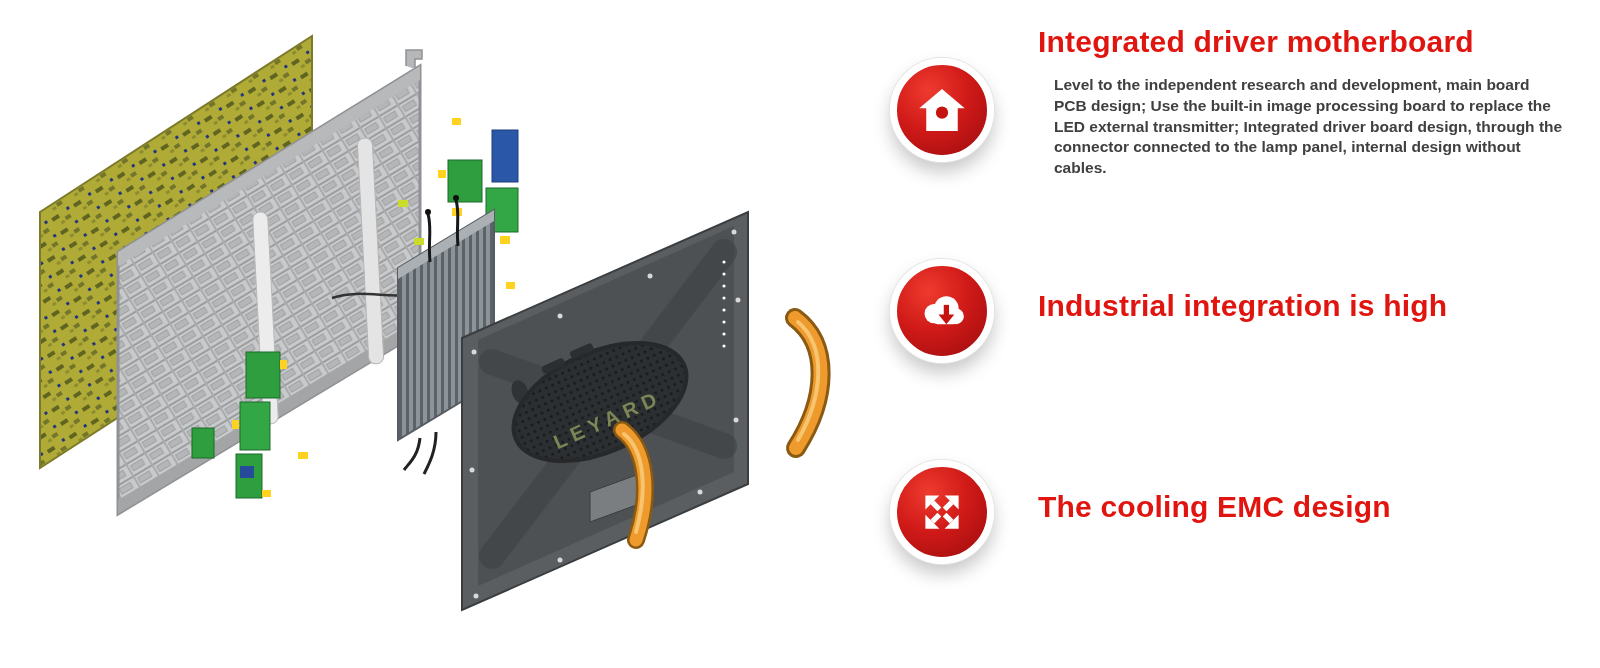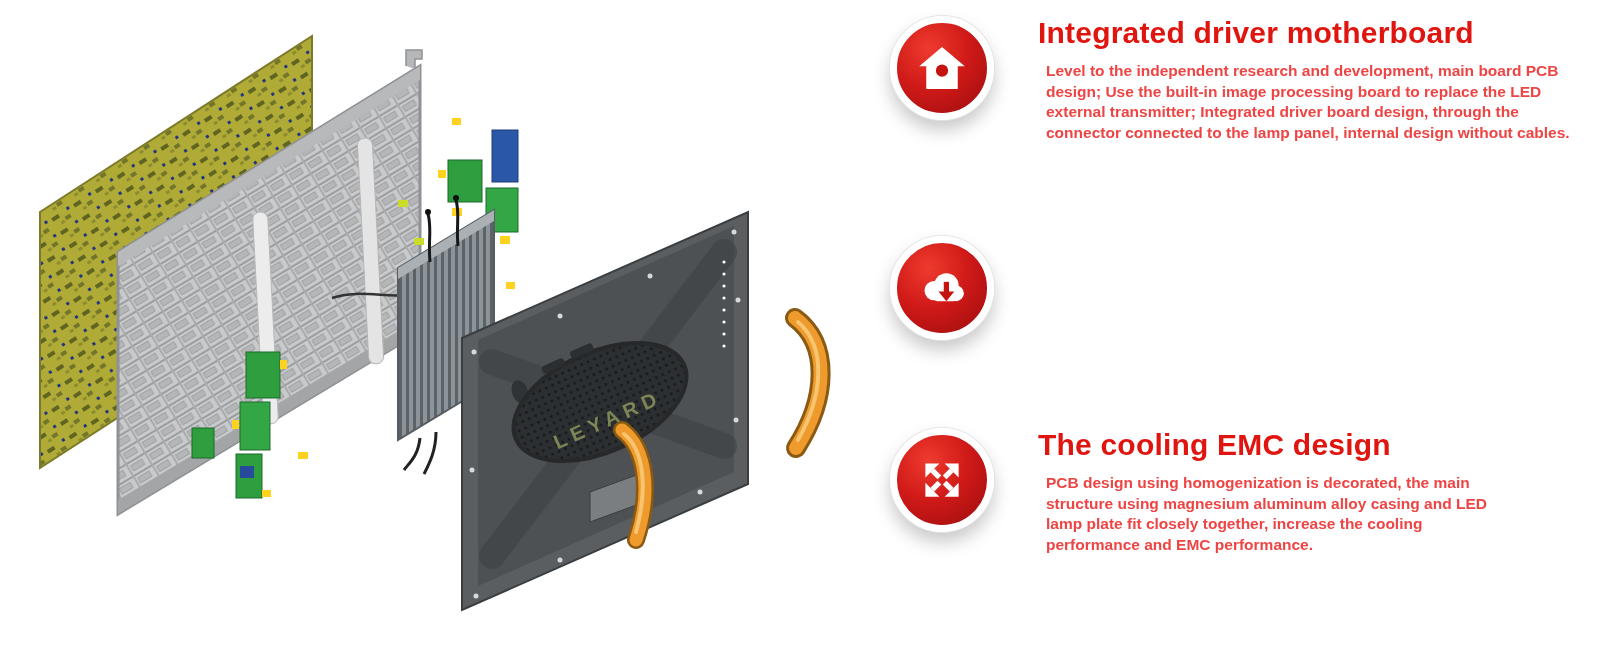--- a/index.html
+++ b/index.html
@@ -4,42 +4,42 @@
 <style>
   * { box-sizing: border-box; }
   html,body { margin:0; padding:0; background:#fff; }
   .canvas {
     position:relative; width:1600px; height:668px; background:#fff;
     font-family:"Liberation Sans", sans-serif; overflow:hidden;
   }
   .illustration { position:absolute; left:0; top:0; width:880px; height:668px; }
 
   .features { position:absolute; left:890px; top:0; width:700px; height:668px; }
-  .feature { position:absolute; left:0; display:flex; align-items:flex-start; width:700px; }
+  .feature { position:absolute; left:0; display:flex; align-items:center; width:700px; }
   .feature.f1 { top:16px;  min-height:188px; }
   .feature.f2 { top:236px; min-height:150px; }
   .feature.f3 { top:428px; min-height:168px; }
 
   .icon-badge {
     flex:0 0 auto; width:104px; height:104px; border-radius:50%;
     background: radial-gradient(circle at 35% 28%, #ee3b2e 0%, #d01a18 45%, #9c0b0e 100%);
     border:7px solid #ffffff;
     box-shadow: 0 0 0 1px #e3e3e3, 0 10px 18px rgba(0,0,0,.22);
     display:flex; align-items:center; justify-content:center;
     margin-right:44px;
   }
   .icon-badge svg { width:56px; height:56px; display:block; }
 
   .feature-text { flex:1; padding-right:8px; }
   .feature-title {
     margin:0 0 11px 0; font-size:30px; font-weight:700;
     color: var(--accent, #e0150f); letter-spacing:0.2px;
   }
   .feature-body {
-    margin:8px; font-size:15.5px; font-weight:700; color:#ef4444;
+    margin:16px; font-size:15.5px; font-weight:700; color:#404040;
     line-height:1.33;
   }
   .f1 .feature-body { max-width:532px; }
   .f2 .feature-body { max-width:545px; }
   .f3 .feature-body { max-width:472px; }
 </style>
 </head>
 <body>
 
 <div class="canvas">
@@ -190,38 +190,38 @@
             <circle cx="23" cy="35" r="11"></circle>
             <circle cx="37" cy="29" r="14"></circle>
             <circle cx="48" cy="38" r="9"></circle>
             <rect x="21" y="34" width="30" height="13" rx="6"></rect>
           </g>
           <rect x="34" y="25" width="6" height="13" fill="#c5130f"></rect>
           <path d="M28 36 h18 l-9 11 z" fill="#c5130f"></path>
         </svg>
       </div>
       <div class="feature-text">
+        <h2 class="feature-title">Industrial integration is high</h2>
       </div>
     </div>
 
     <div class="feature f3">
       <div class="icon-badge">
         <svg viewBox="0 0 64 64">
           <g fill="#ffffff" stroke="#ffffff" stroke-width="6">
             <polygon points="13,13 29,13 13,29" stroke="none"></polygon>
             <path d="M21 21 L29 29"></path>
             <polygon points="51,13 35,13 51,29" stroke="none"></polygon>
             <path d="M43 21 L35 29"></path>
             <polygon points="13,51 29,51 13,35" stroke="none"></polygon>
             <path d="M21 43 L29 35"></path>
             <polygon points="51,51 35,51 51,35" stroke="none"></polygon>
             <path d="M43 43 L35 35"></path>
           </g>
         </svg>
       </div>
       <div class="feature-text">
         <h2 class="feature-title">The cooling EMC design</h2>
-        <p class="feature-body">PCB design using homogenization is decorated, the main structure using magnesium aluminum alloy casing and LED lamp plate fit closely together, increase the cooling  performance and EMC performance.</p>
       </div>
     </div>
 
   </div>
 </div>
 
 </body></html>

